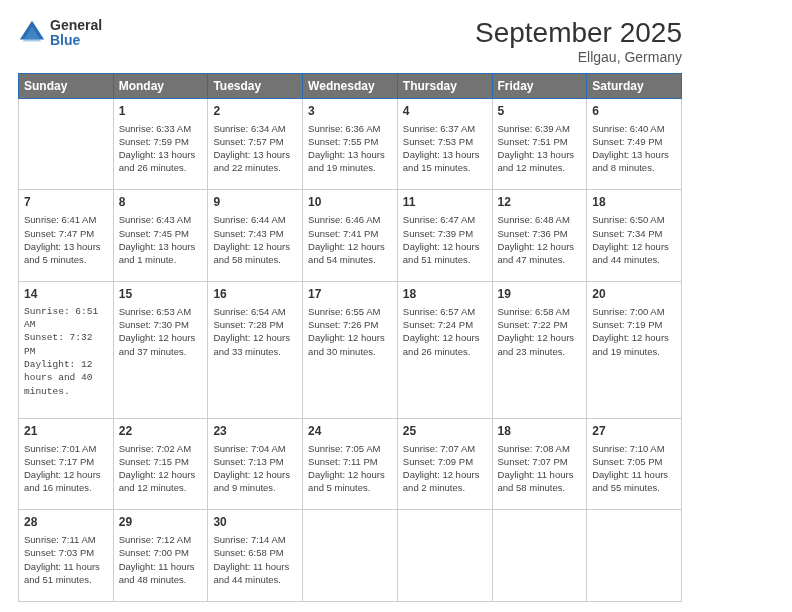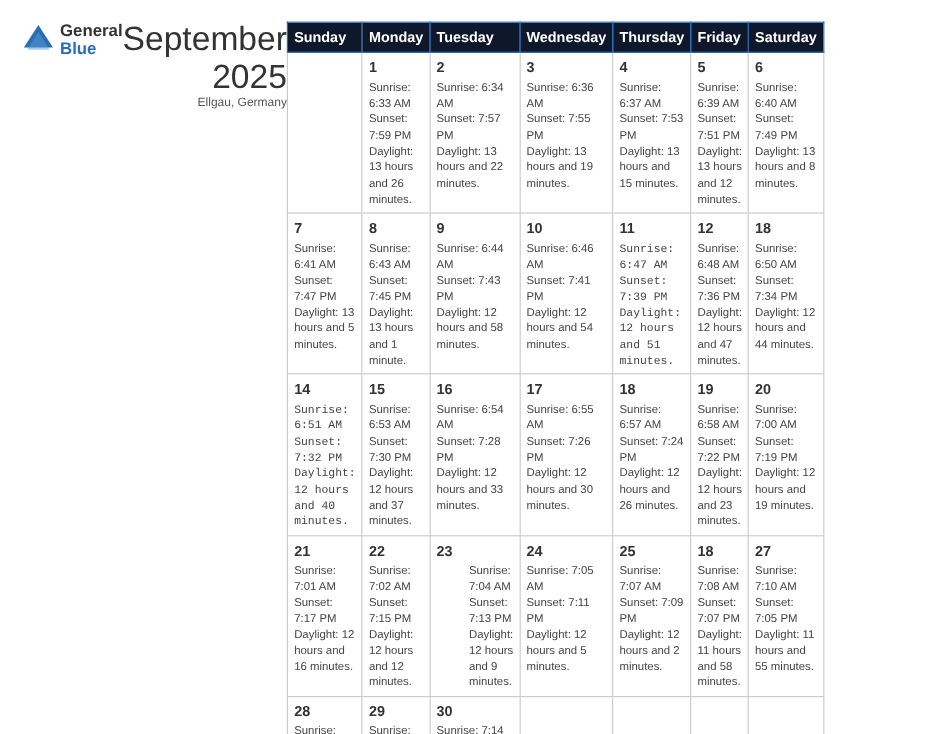--- a/index.html
+++ b/index.html
@@ -9,21 +9,21 @@
       background: #fff;
       font-family: Arial, sans-serif;
       font-size: 11px;
       color: #333;
     }
     .page {
       width: 700px;
       height: 612px;
       padding: 18px 18px 10px 18px;
       display: flex;
-      flex-direction: row;
+      flex-direction: column;
     }
     .header {
       display: flex;
       justify-content: space-between;
       align-items: flex-start;
       margin-bottom: 8px;
     }
     .logo {
       display: flex;
       align-items: center;
@@ -45,31 +45,31 @@
     .title-block {
       text-align: right;
     }
     .title-block h1 {
       font-size: 28px;
       font-weight: normal;
       color: #333;
       line-height: 1.1;
     }
     .title-block h2 {
-      font-size: 10px;
+      font-size: 14px;
       font-weight: normal;
       color: #555;
     }
     table {
       width: 100%;
       border-collapse: collapse;
       flex: 1;
     }
     thead tr th {
-      background-color: #0f172a;
+      background-color: #737373;
       color: #fff;
       text-align: left;
       padding: 5px 5px;
       font-size: 12px;
       font-weight: bold;
       border: 1px solid #2a6db5;
     }
     tbody tr td {
       border: 1px solid #ccc;
       vertical-align: top;
@@ -193,21 +193,21 @@
 Daylight: 12 hours and 58 minutes.</div>
           </td>
           <td>
             <span class="day-number">10</span>
             <div class="day-info" style="white-space: pre-line;">Sunrise: 6:46 AM
 Sunset: 7:41 PM
 Daylight: 12 hours and 54 minutes.</div>
           </td>
           <td>
             <span class="day-number">11</span>
-            <div class="day-info" style="white-space: pre-line; font-family: Liberation Mono, monospace;">Sunrise: 6:47 AM
+            <div class="day-info" style="white-space: pre-line;">Sunrise: 6:47 AM
 Sunset: 7:39 PM
 Daylight: 12 hours and 51 minutes.</div>
           </td>
           <td>
             <span class="day-number">12</span>
             <div class="day-info" style="white-space: pre-line;">Sunrise: 6:48 AM
 Sunset: 7:36 PM
 Daylight: 12 hours and 47 minutes.</div>
           </td>
           <td>
@@ -269,21 +269,21 @@
 Daylight: 12 hours and 16 minutes.</div>
           </td>
           <td>
             <span class="day-number">22</span>
             <div class="day-info" style="white-space: pre-line;">Sunrise: 7:02 AM
 Sunset: 7:15 PM
 Daylight: 12 hours and 12 minutes.</div>
           </td>
           <td>
             <span class="day-number">23</span>
-            <div class="day-info" style="white-space: pre-line; margin-left: 27px;">Sunrise: 7:04 AM
+            <div class="day-info" style="white-space: pre-line;">Sunrise: 7:04 AM
 Sunset: 7:13 PM
 Daylight: 12 hours and 9 minutes.</div>
           </td>
           <td>
             <span class="day-number">24</span>
             <div class="day-info" style="white-space: pre-line;">Sunrise: 7:05 AM
 Sunset: 7:11 PM
 Daylight: 12 hours and 5 minutes.</div>
           </td>
           <td>

